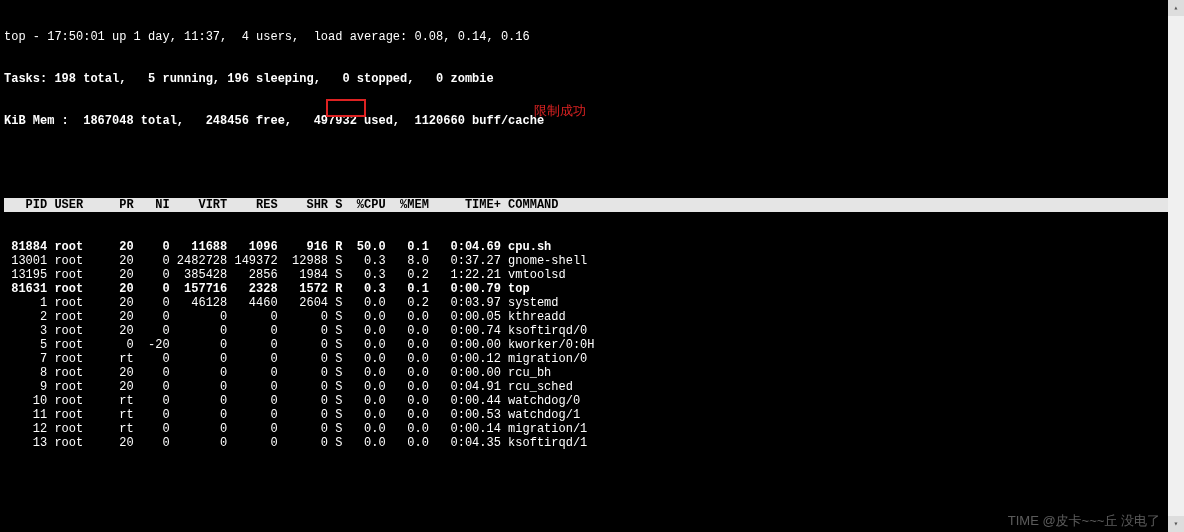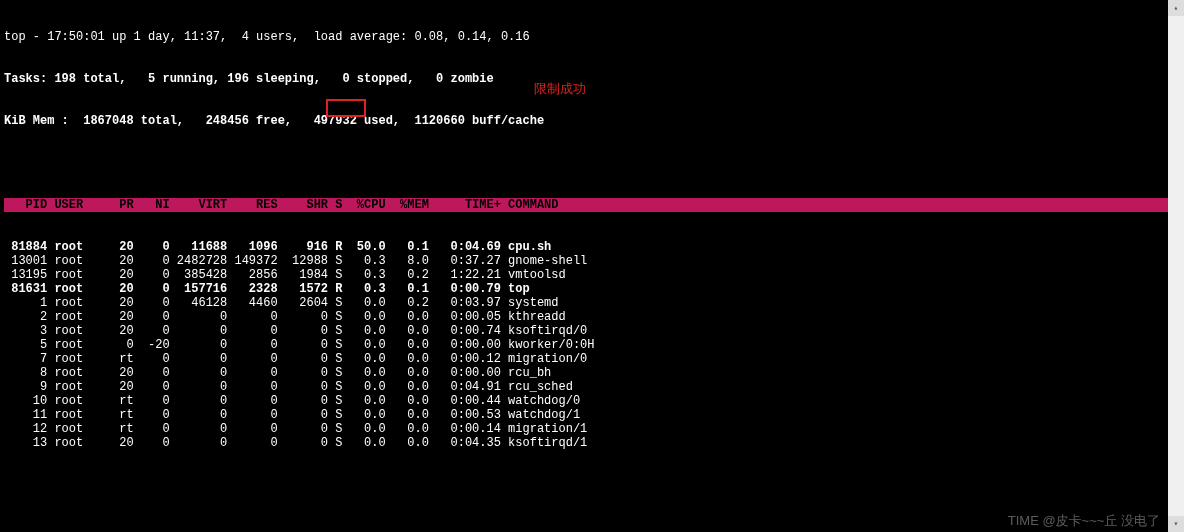--- a/index.html
+++ b/index.html
@@ -15,21 +15,21 @@
     overflow: hidden;
     position: relative;
   }
   .terminal {
     padding: 2px 4px;
     white-space: pre;
   }
   .summary-line { white-space: pre; }
   .bold { font-weight: bold; }
   .header-row {
-    background: #be185d;
+    background: #e5e5e5;
     color: #000;
     white-space: pre;
     font-weight: bold;
   }
   .proc-row { white-space: pre; }
   .proc-row.bold { font-weight: bold; }
   .highlight-box {
     border: 2px solid #d22;
     position: absolute;
   }
@@ -73,20 +73,20 @@
 <div class="terminal">
   <div class="summary-line">top - 17:50:01 up 1 day, 11:37,  4 users,  load average: 0.08, 0.14, 0.16</div>
   <div class="summary-line bold">Tasks: 198 total,   5 running, 196 sleeping,   0 stopped,   0 zombie</div>
   <div class="summary-line bold">KiB Mem :  1867048 total,   248456 free,   497932 used,  1120660 buff/cache</div>
   <div class="summary-line">&nbsp;</div>
   <div class="header-row" id="header-row">   PID USER     PR   NI    VIRT    RES    SHR S  %CPU  %MEM     TIME+ COMMAND                                                                                                                                                                </div>
   <div id="proc-body"><div class="proc-row bold"> 81884 root     20    0   11688   1096    916 R  50.0   0.1   0:04.69 cpu.sh</div><div class="proc-row"> 13001 root     20    0 2482728 149372  12988 S   0.3   8.0   0:37.27 gnome-shell</div><div class="proc-row"> 13195 root     20    0  385428   2856   1984 S   0.3   0.2   1:22.21 vmtoolsd</div><div class="proc-row bold"> 81631 root     20    0  157716   2328   1572 R   0.3   0.1   0:00.79 top</div><div class="proc-row">     1 root     20    0   46128   4460   2604 S   0.0   0.2   0:03.97 systemd</div><div class="proc-row">     2 root     20    0       0      0      0 S   0.0   0.0   0:00.05 kthreadd</div><div class="proc-row">     3 root     20    0       0      0      0 S   0.0   0.0   0:00.74 ksoftirqd/0</div><div class="proc-row">     5 root      0  -20       0      0      0 S   0.0   0.0   0:00.00 kworker/0:0H</div><div class="proc-row">     7 root     rt    0       0      0      0 S   0.0   0.0   0:00.12 migration/0</div><div class="proc-row">     8 root     20    0       0      0      0 S   0.0   0.0   0:00.00 rcu_bh</div><div class="proc-row">     9 root     20    0       0      0      0 S   0.0   0.0   0:04.91 rcu_sched</div><div class="proc-row">    10 root     rt    0       0      0      0 S   0.0   0.0   0:00.44 watchdog/0</div><div class="proc-row">    11 root     rt    0       0      0      0 S   0.0   0.0   0:00.53 watchdog/1</div><div class="proc-row">    12 root     rt    0       0      0      0 S   0.0   0.0   0:00.14 migration/1</div><div class="proc-row">    13 root     20    0       0      0      0 S   0.0   0.0   0:04.35 ksoftirqd/1</div></div>
 </div>
 
 <div class="highlight-box" style="left:326px; top:99px; width:36px; height:14px;"></div>
-<div class="annotation" style="left:534px; top:82px;">限制成功</div>
+<div class="annotation" style="left:534px; top:104px;">限制成功</div>
 
 <div class="scrollbar">
   <div class="scrollbar-btn" style="top:0;">▴</div>
   <div class="scrollbar-btn" style="bottom:0;">▾</div>
 </div>
 
 <div class="watermark">TIME @皮卡~~~丘 没电了</div>
 
 </body></html>

